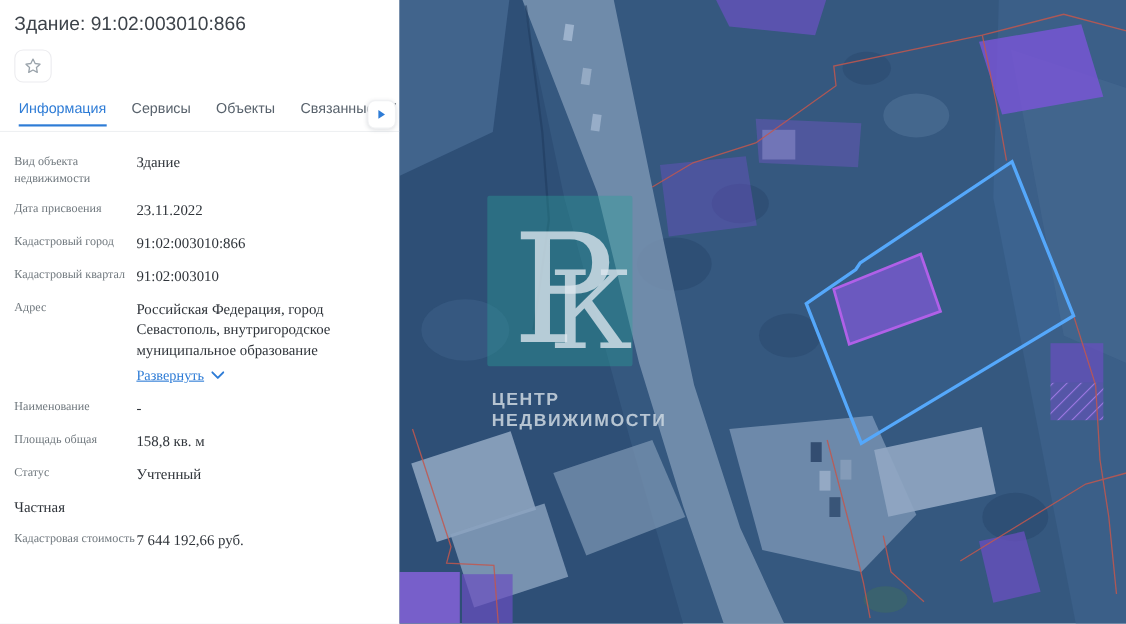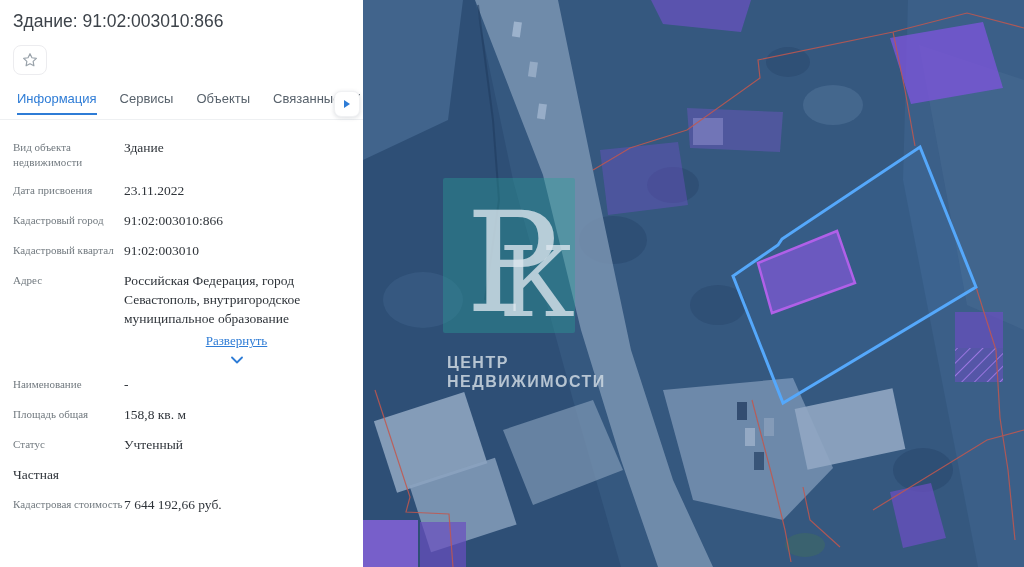--- a/index.html
+++ b/index.html
@@ -18,21 +18,21 @@
   .tab{appearance:none;background:none;border:none;padding:0 0 9px 0;font-size:13px;color:#58626c;cursor:pointer;
        white-space:nowrap;font-family:inherit;}
   .tab.active{color:#2e7cd6;border-bottom:2px solid #2e7cd6;padding-bottom:7px;}
   .tab-scroll{position:absolute;right:3px;top:2px;width:26px;height:26px;border-radius:7px;border:1px solid #f0f1f3;
               background:#fff;box-shadow:0 1px 4px rgba(60,70,90,.18);display:flex;align-items:center;justify-content:center;
               cursor:pointer;padding:0;}
   #fields{margin-top:18px;}
   .row{display:flex;padding:0 14px 0 13px;margin-bottom:11px;font-family:Liberation Serif, serif;}
   .flabel{width:111px;flex-shrink:0;font-size:11px;line-height:15px;color:#71797f;padding-top:2px;}
   .fvalue{font-size:13.5px;line-height:19px;color:#2f343a;}
-  .link-row{display:flex;align-items:center;gap:6px;margin-top:3px;flex-direction:column;}
+  .link-row{display:flex;align-items:center;gap:6px;margin-top:3px;}
   .expand-link{font-size:13px;color:#2e7cd6;text-decoration:underline;cursor:pointer;}
 
   
   #map{position:absolute;left:363px;top:0;width:661px;height:567px;background:#35587f;}
   #map svg{display:block;}
   .wm-mono{font-family:"DejaVu Serif","Liberation Serif",serif;fill:rgba(222,231,238,.78);}
   .wm-text{font-family:"Liberation Sans",sans-serif;font-weight:bold;fill:rgba(206,216,226,.85);letter-spacing:1.5px;}
 </style>
 </head>
 <body>

